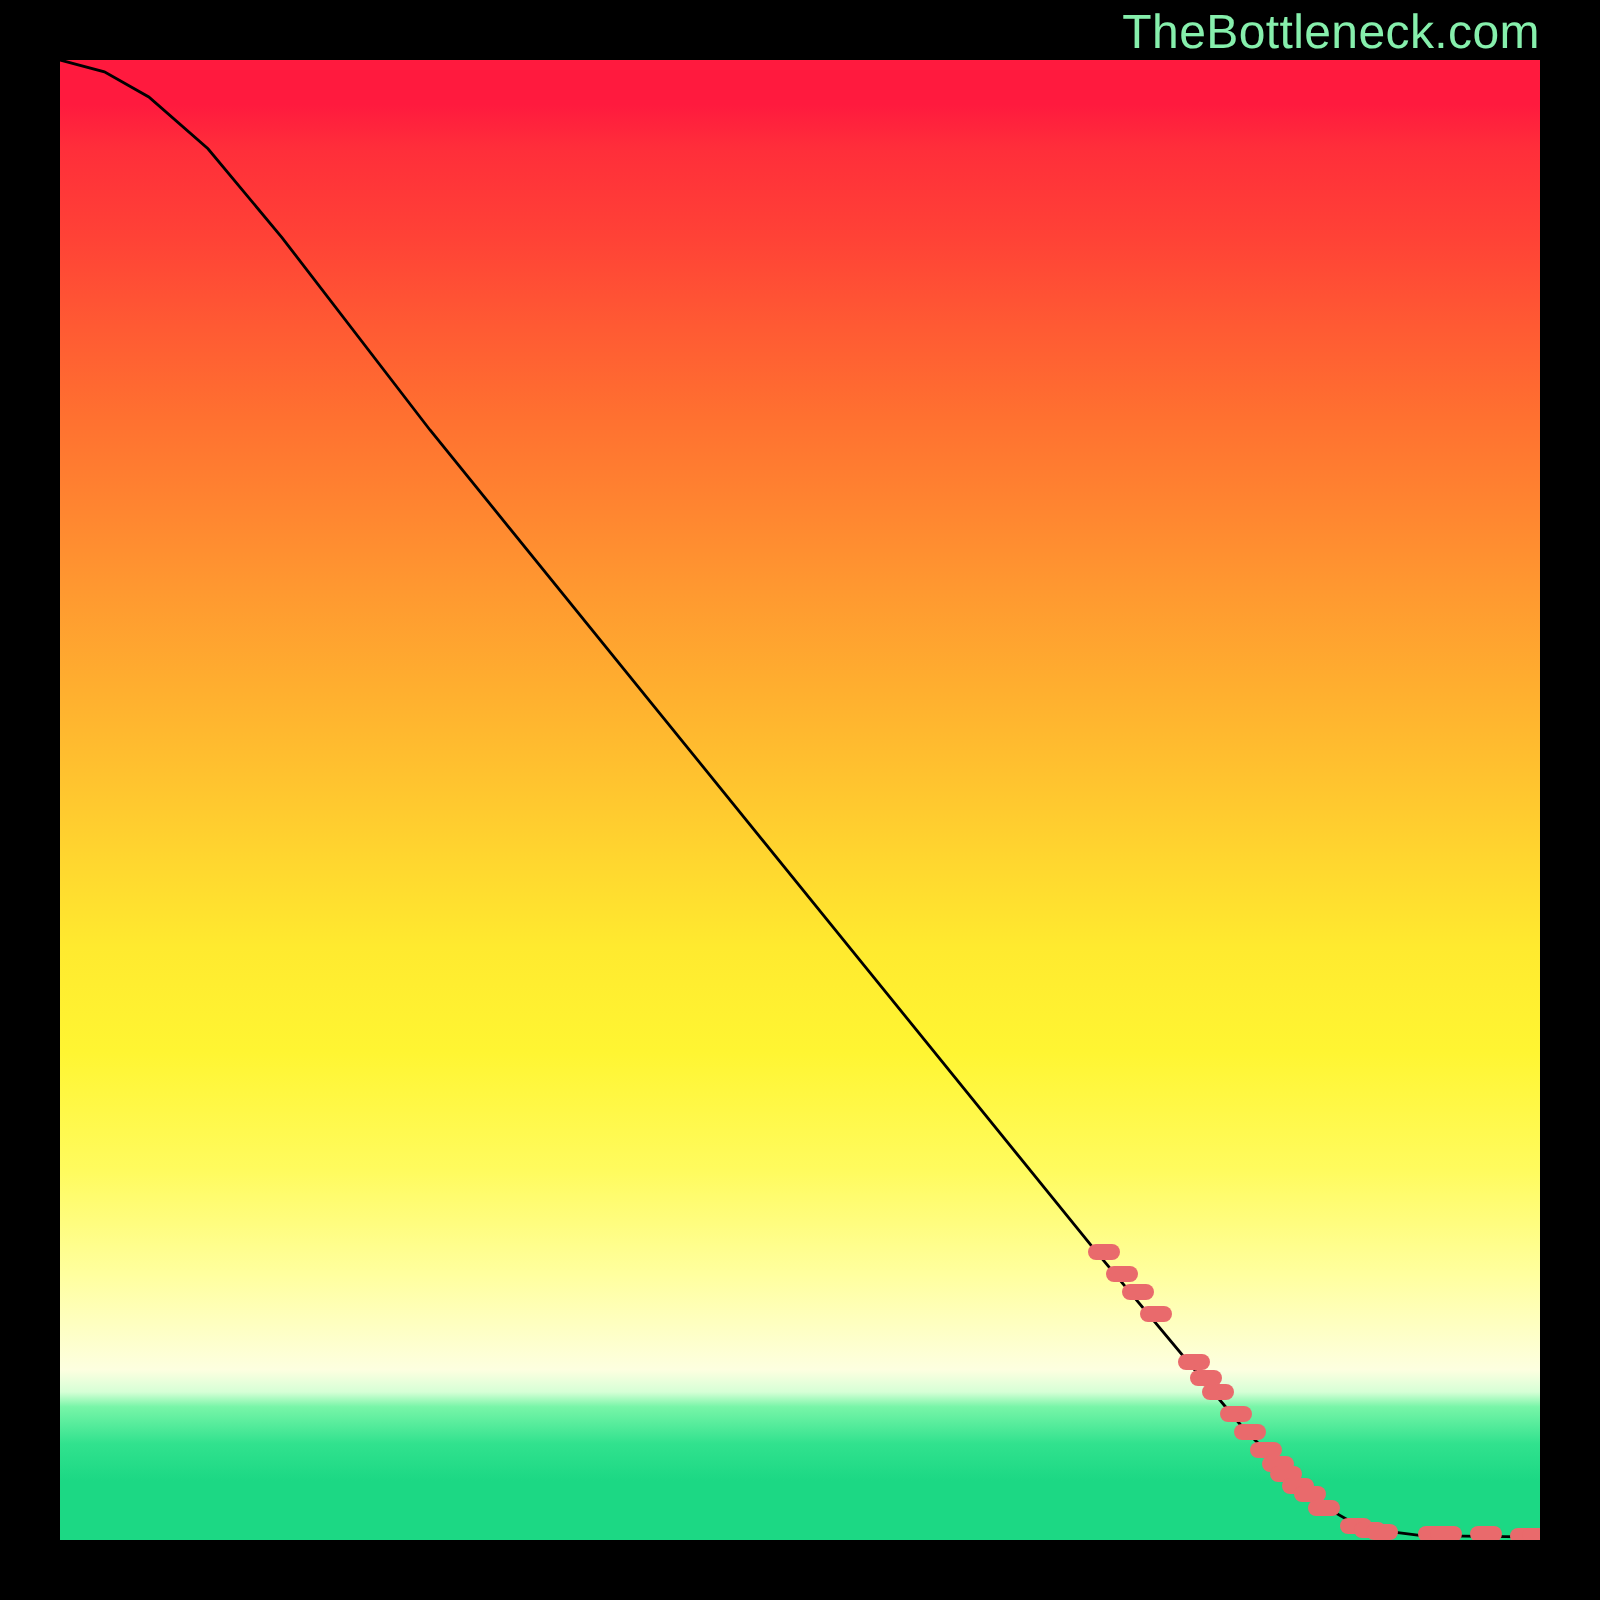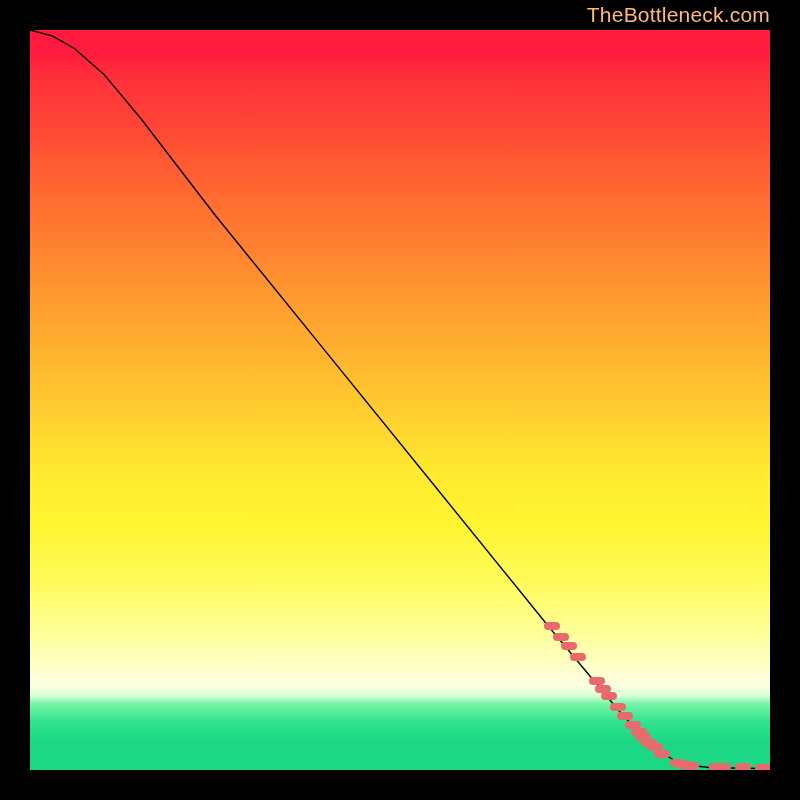--- a/index.html
+++ b/index.html
@@ -1,16 +1,16 @@
 <!DOCTYPE html>
 <html><head>
 <meta charset="utf-8">
 <style>
 body{margin:0;background:#000;width:800px;height:800px;position:relative;font-family:Arial,sans-serif}
-.attribution{position:absolute;top:3px;right:30px;color:#fdba74;font-size:21px;letter-spacing:.2px}
+.attribution{position:absolute;top:3px;right:30px;color:#86efac;font-size:24px;letter-spacing:.2px}
 .plot{position:absolute;left:30px;top:30px;width:740px;height:740px;overflow:hidden}
 .grad{position:absolute;inset:0;background:linear-gradient(to bottom,
  #ff1a3e 0%, #ff1a3e 3%,
  #ff2e3a 6%, #ff4236 12%,
  #ff5a33 18%, #ff7030 24%,
  #ff8430 30%, #ff9930 36%,
  #ffad2f 42%, #ffc12f 48%,
  #ffd62f 54%, #ffea2f 60%,
  #fff532 67%, #fffb5e 75%,
  #ffff9e 82%, #fdffe0 88.5%,

